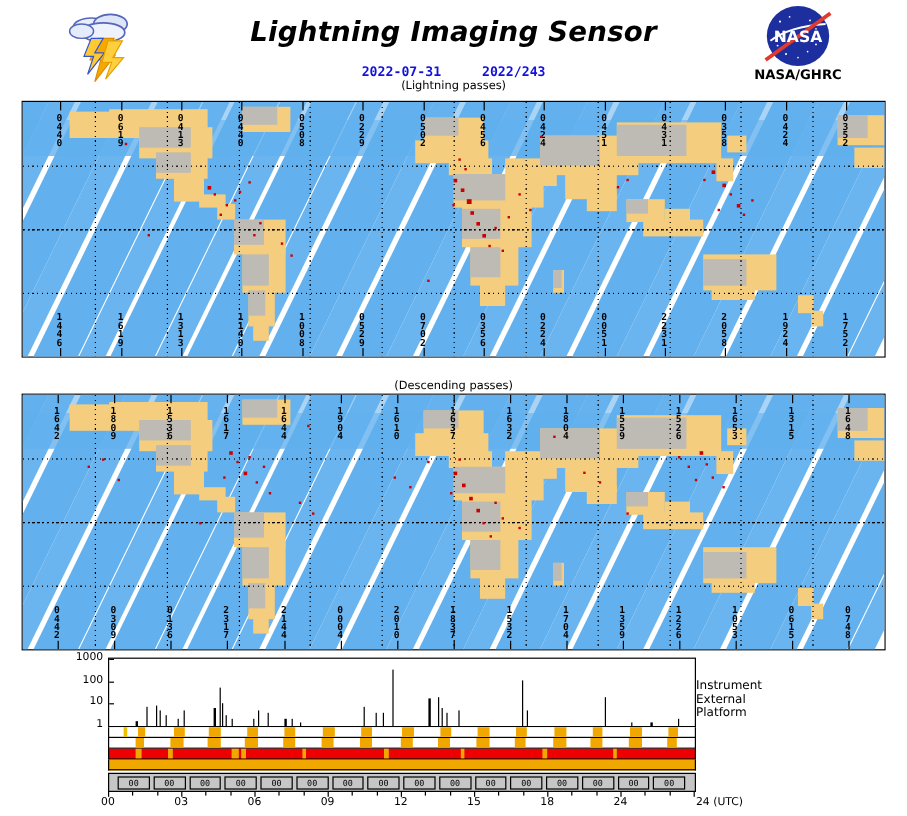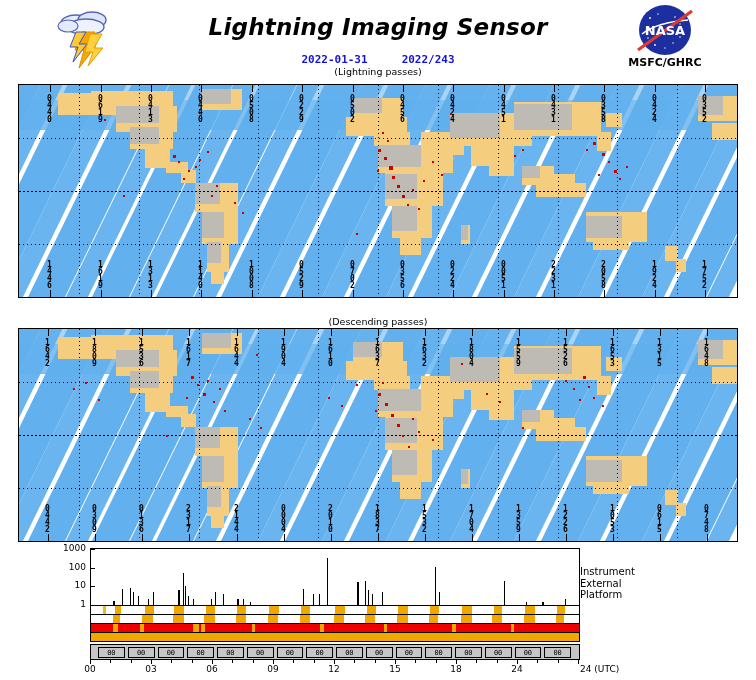--- a/index.html
+++ b/index.html
@@ -104,21 +104,21 @@
       </g>
       <polygon points="36,26 49,26 41,40 50,40 33,62 38,44 29,44" fill="#f5a800" stroke="#e08c00" stroke-width="1"></polygon>
       <polygon points="30,26 40,26 33,38 41,38 27,56 32,41 24,41" fill="#ffc933" stroke="#3355cc" stroke-width="1"></polygon>
       <polygon points="44,28 56,28 48,42 57,42 42,60 47,46 39,46" fill="#ffcf3d" stroke="#e6a000" stroke-width="1"></polygon>
     </svg>
   </div>
 
   <div id="title">Lightning Imaging Sensor</div>
 
   <div id="datebar">
-    <span id="date-iso">2022-01-31</span><span id="date-doy">2022/243</span>
+    <span id="date-iso">2022-07-31</span><span id="date-doy">2022/243</span>
   </div>
 
   <div id="subtitle-asc">(Lightning passes)</div>
 
   <div id="nasa-logo">
     <svg width="74" height="52" viewBox="0 0 74 52">
       <ellipse cx="37" cy="26" rx="26" ry="25" fill="#1d2f9e"></ellipse>
       <g fill="#ffffff">
         <circle cx="22" cy="14" r="0.9"></circle>
           <circle cx="30" cy="10" r="0.7"></circle>
@@ -128,21 +128,21 @@
           <circle cx="27" cy="41" r="0.9"></circle>
         <circle cx="45" cy="39" r="0.7"></circle>
           <circle cx="52" cy="33" r="0.8"></circle>
         <circle cx="37" cy="44" r="0.7"></circle>
       </g>
       <path d="M14 30 Q30 18 60 16" stroke="#ffffff" stroke-width="1.5" fill="none"></path>
       <path d="M10 46 L64 7" stroke="#e03a2f" stroke-width="3.2" fill="none"></path>
       <text x="37" y="31" font-size="13" font-weight="bold" fill="#ffffff" text-anchor="middle" font-family="DejaVu Sans, sans-serif">NASA</text>
     </svg>
   </div>
-  <div id="nasa-center">MSFC/GHRC</div>
+  <div id="nasa-center">NASA/GHRC</div>
 </div>
 
 <div class="map-panel" id="map-ascending">
   <div class="map-inner" id="asc-inner">
     <div class="ocean"></div>
   <div class="swath" style="left: -1.02571px; top: -30px; width: 37.336px; height: 272px; background: rgb(98, 176, 238); transform: skewX(-26deg); transform-origin: left top;"></div>
       <div class="swath" style="left: 36.3103px; top: -30px; width: 21.54px; height: 272px; background: rgb(98, 176, 238); opacity: 0.95; transform: skewX(-26deg); transform-origin: left top;"></div>
       <div class="swath" style="left: 63.0814px; top: -30px; width: 37.336px; height: 272px; background: rgb(98, 176, 238); transform: skewX(-26deg); transform-origin: left top;"></div>
       <div class="swath" style="left: 100.417px; top: -30px; width: 21.54px; height: 272px; background: rgb(98, 176, 238); opacity: 0.95; transform: skewX(-26deg); transform-origin: left top;"></div>
       <div class="swath" style="left: 127.189px; top: -30px; width: 37.336px; height: 272px; background: rgb(98, 176, 238); transform: skewX(-26deg); transform-origin: left top;"></div>

